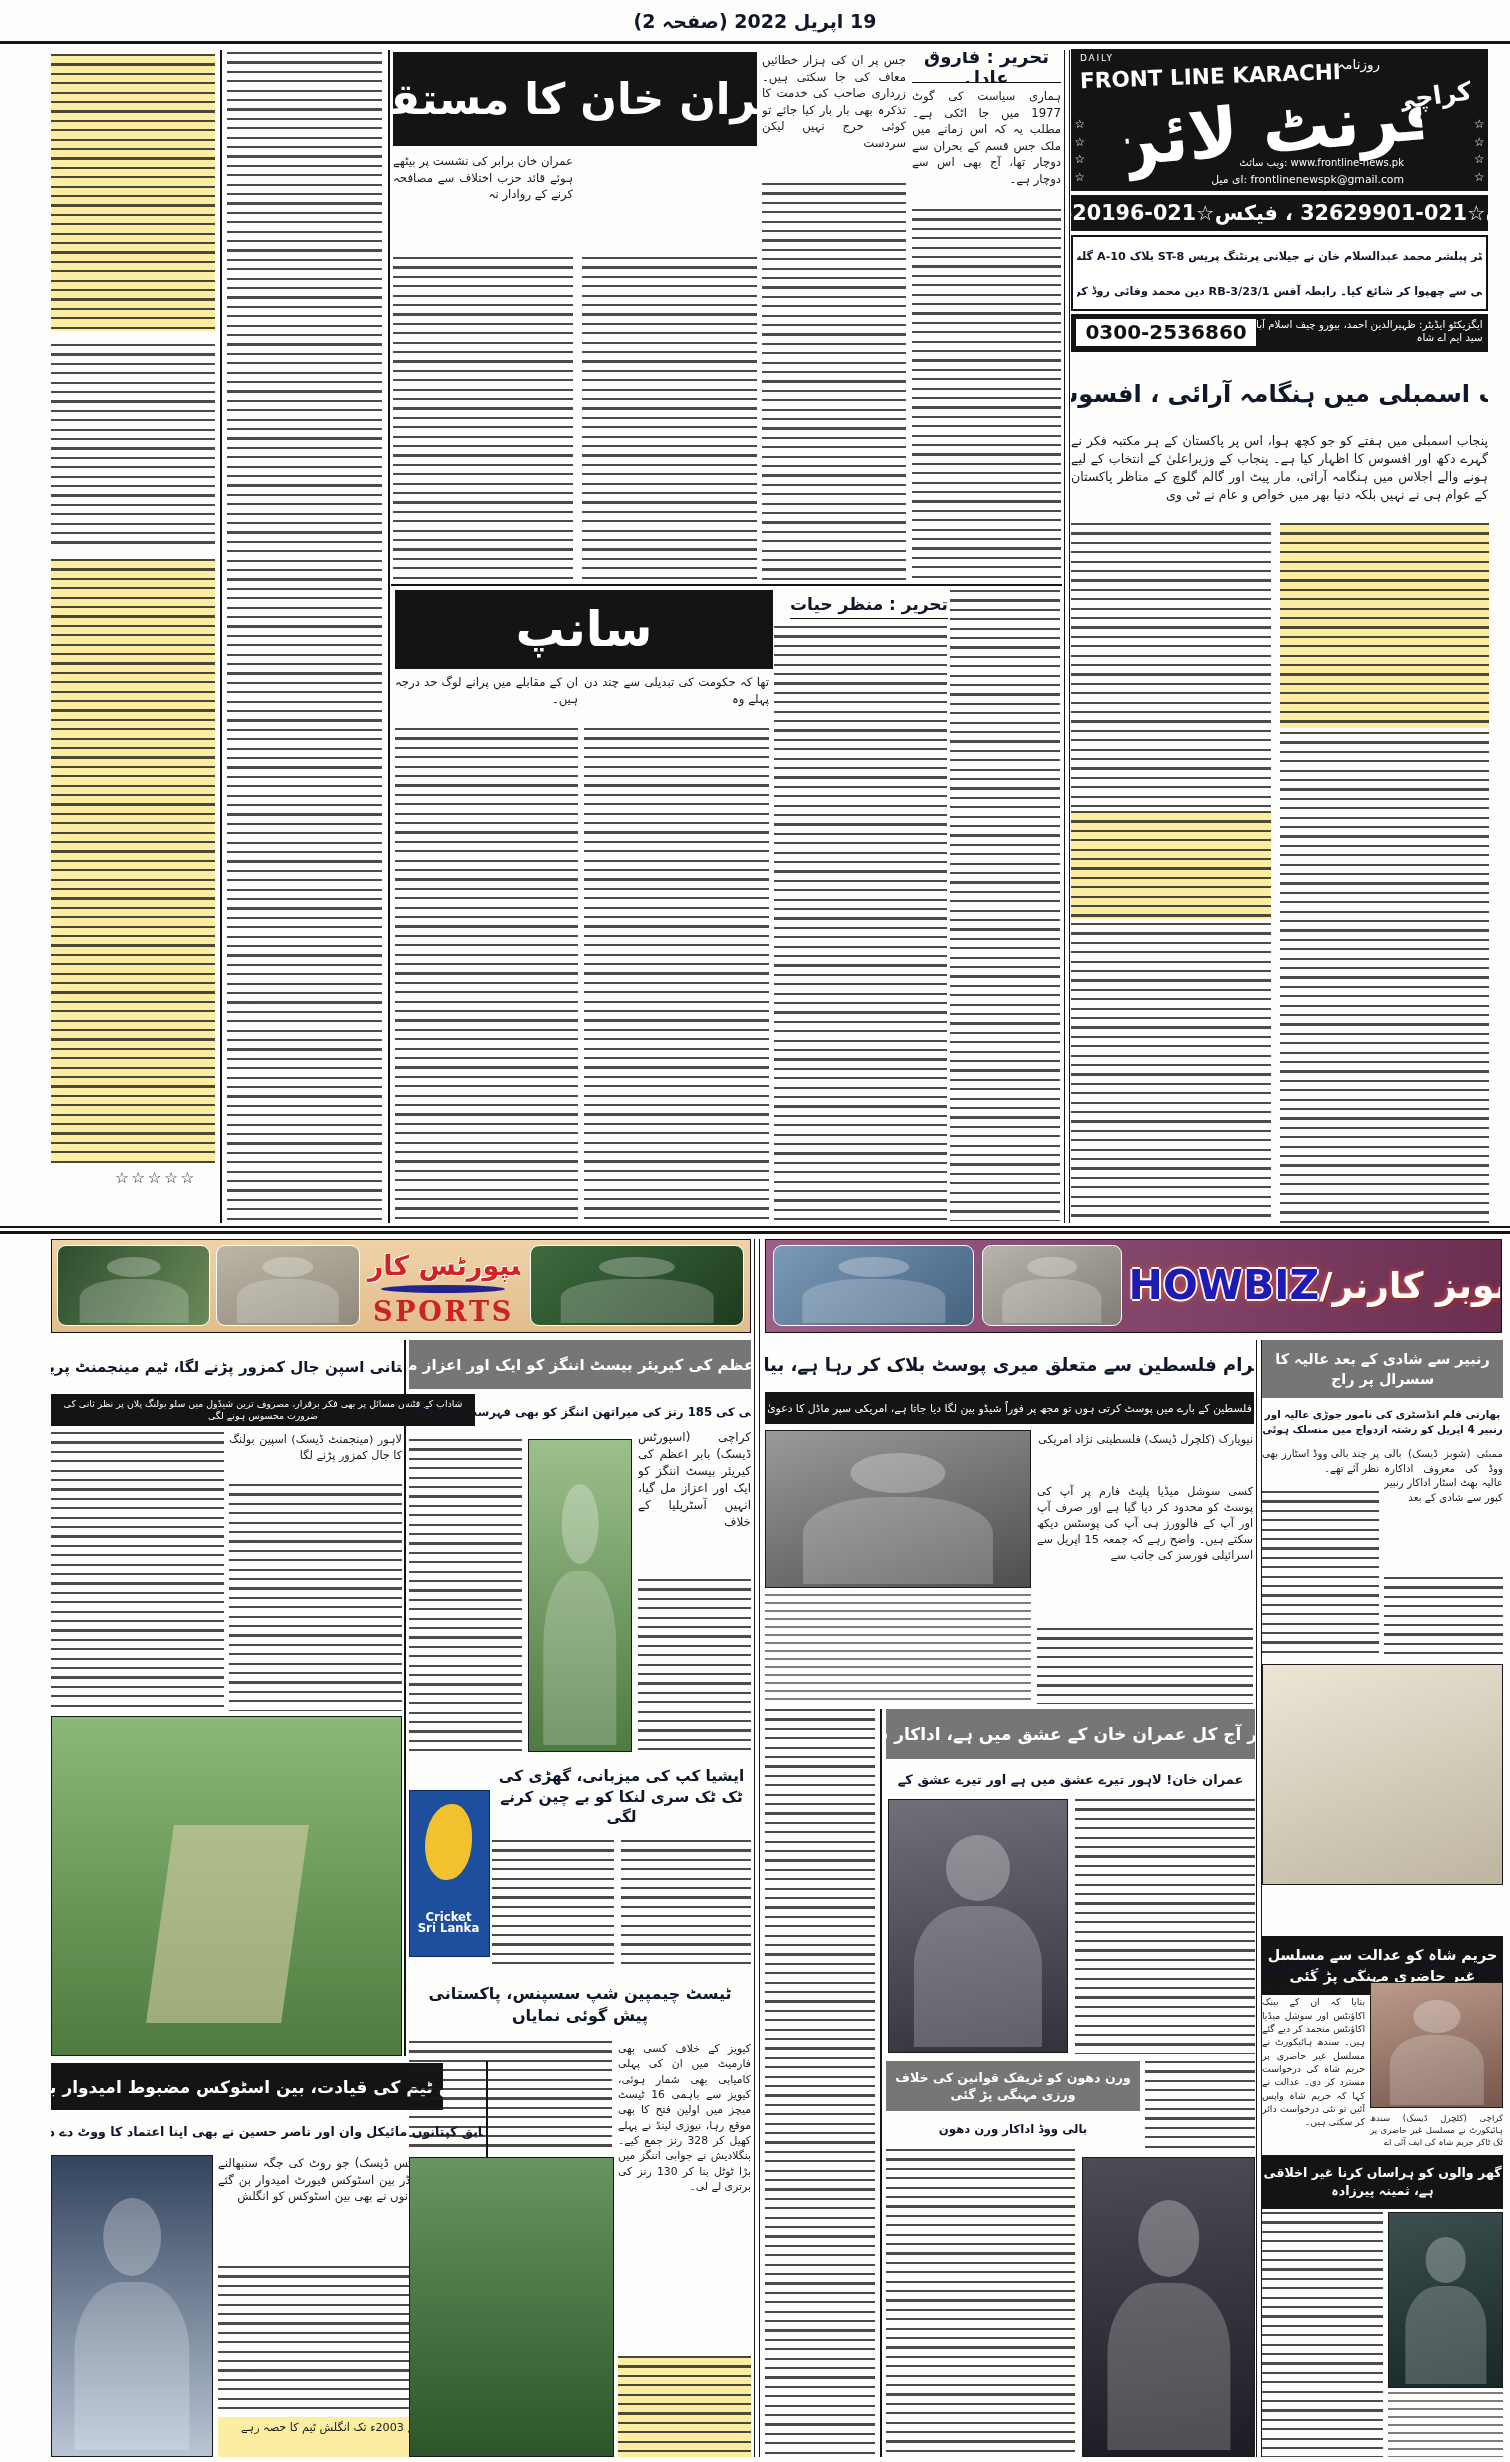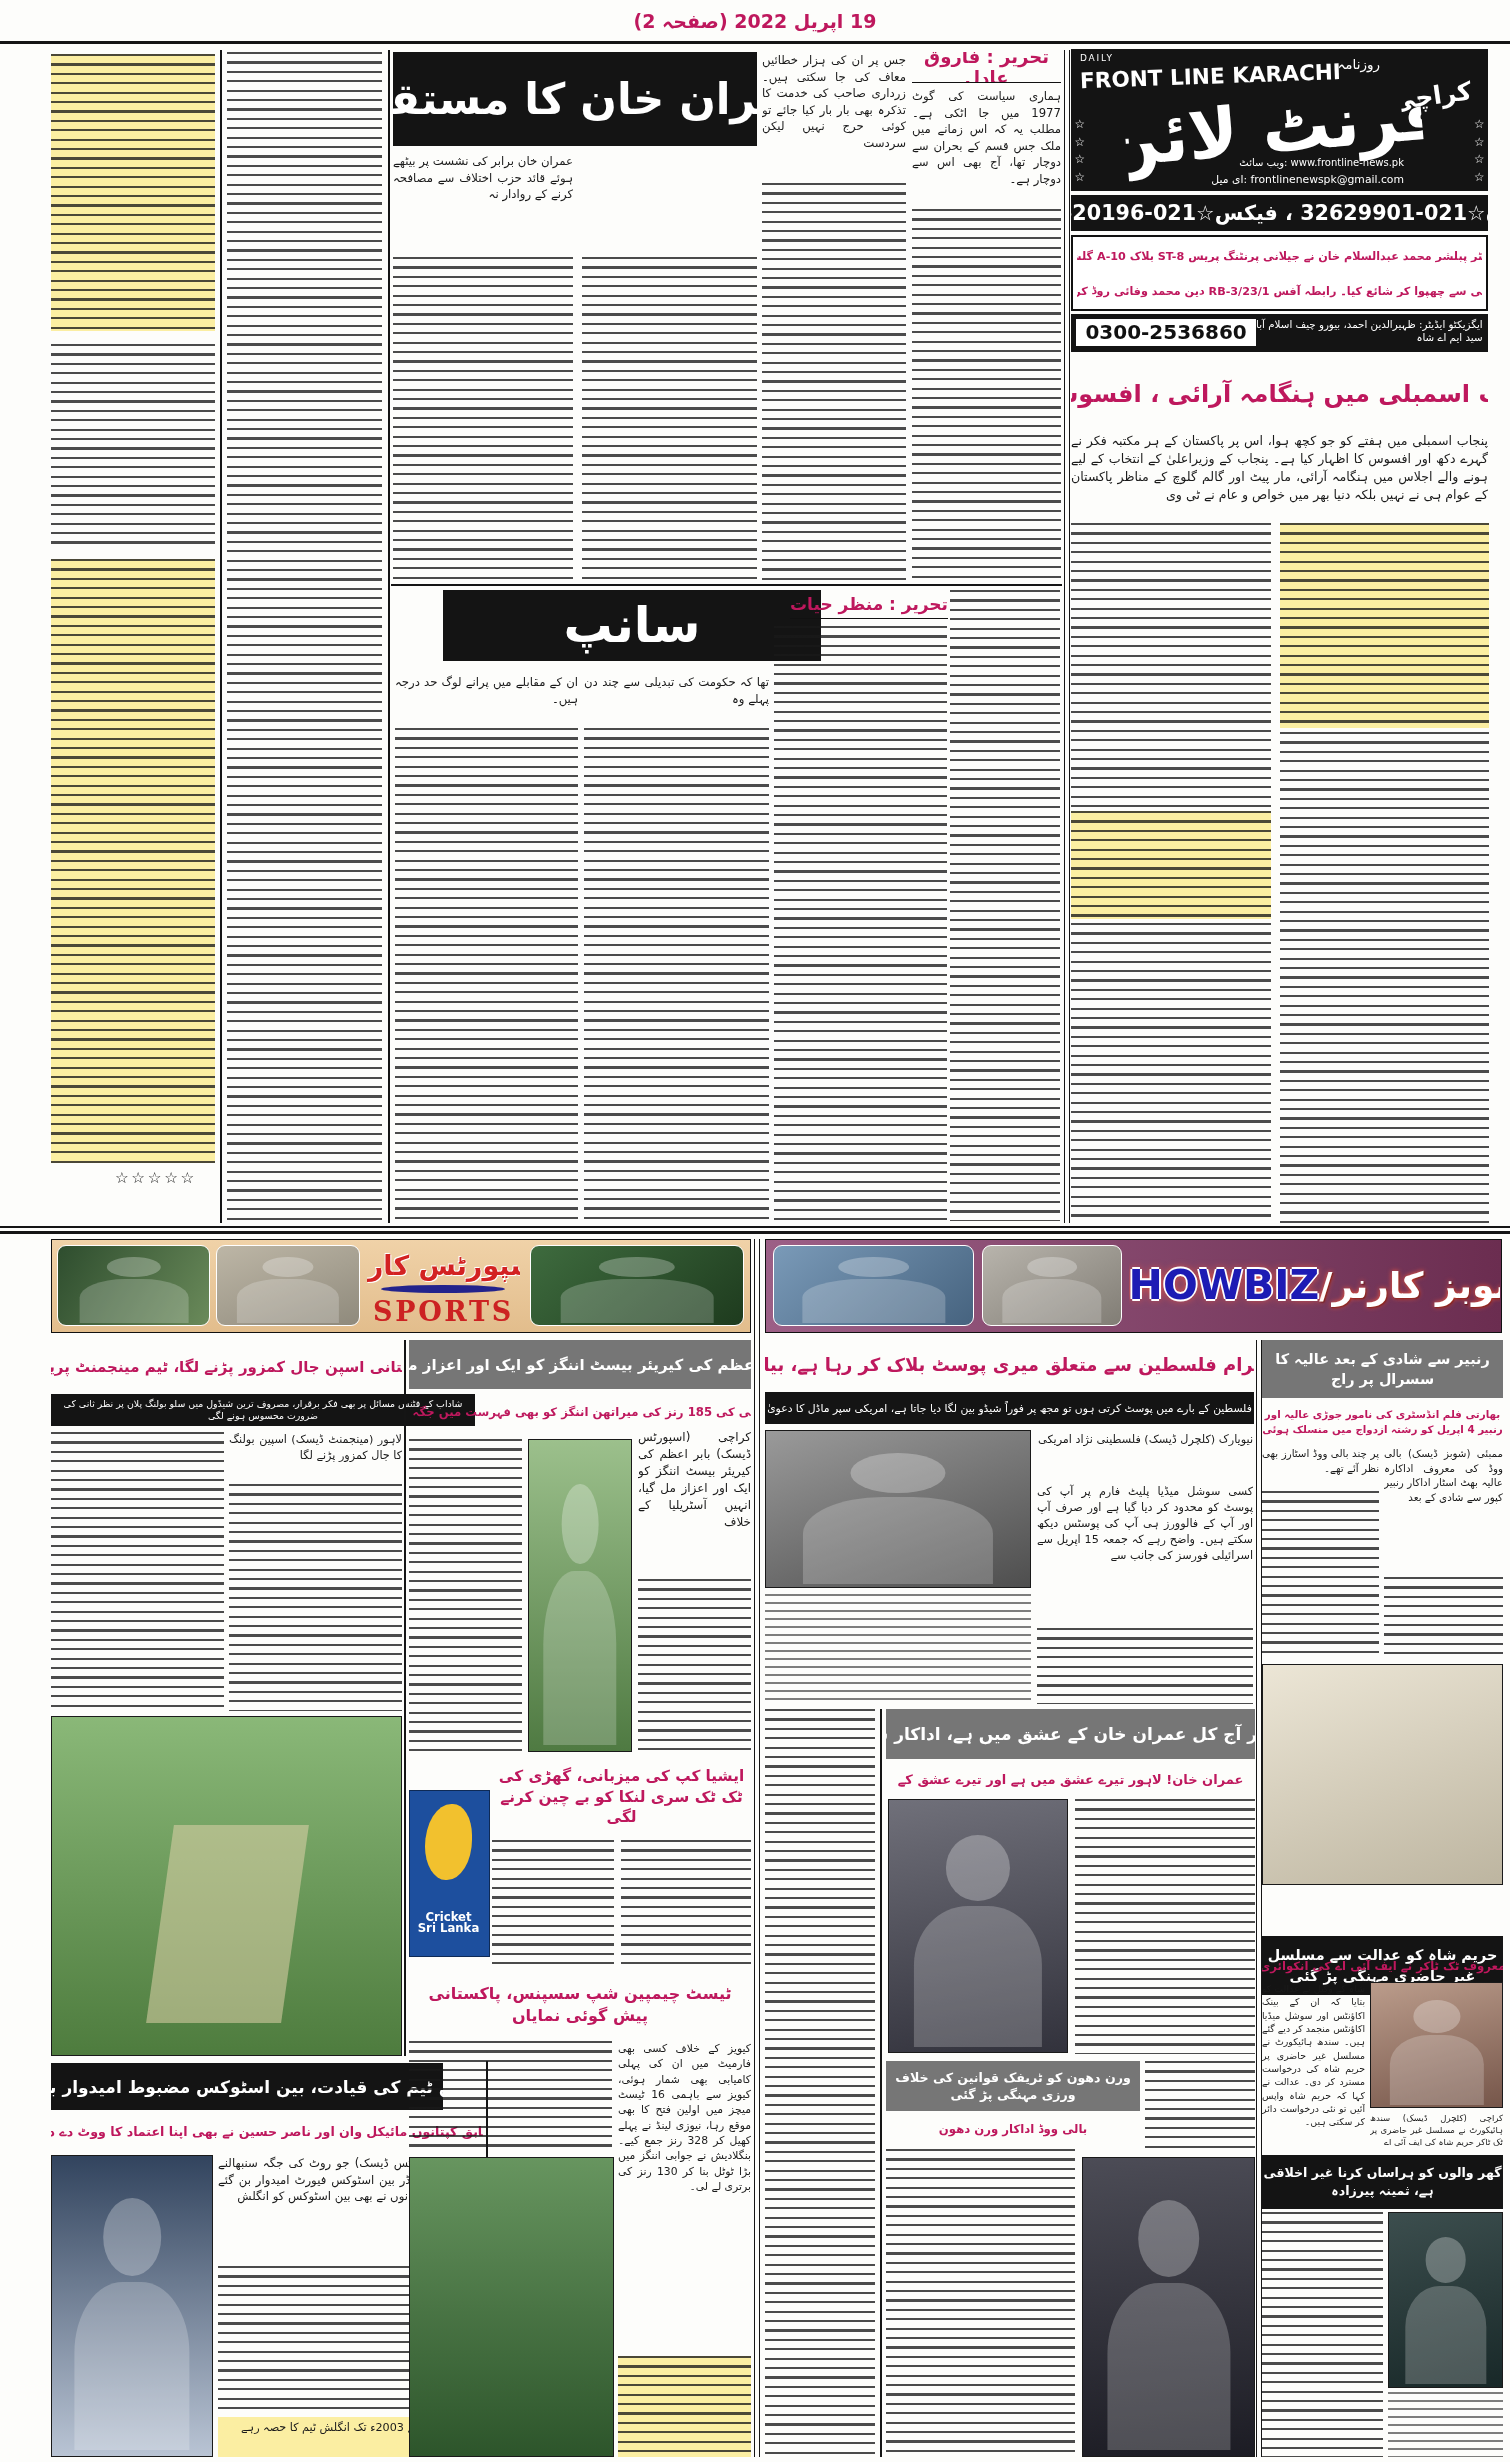--- a/index.html
+++ b/index.html
@@ -1,21 +1,21 @@
 <!DOCTYPE html>
 <html lang="ur" dir="rtl" style="font-size:14.4px"><head>
 <meta charset="utf-8">
 <style>
   html,body{margin:0;padding:0;background:#9a9a9a;}
   #page{position:relative;width:1511px;height:2462px;background:#fdfdfb;
         font-family:"DejaVu Sans",sans-serif;color:#111;overflow:hidden;margin:0 auto;direction:rtl;}
   .abs{position:absolute;box-sizing:border-box;overflow:hidden;}
   .tx{overflow:hidden;}
   .ctr{display:flex;align-items:center;justify-content:center;text-align:center;}
-  .hd{font-weight:bold;color:#be185d;}
+  .hd{font-weight:bold;color:#0f172a;}
   .bb{background:#141414;color:#fff;}
   .gb{background:#767676;color:#fff;}
   .hl{background-color:#fbeea2;}
   .nowrap{white-space:nowrap;}
   .lead{text-align:justify;line-height:1.42;color:#1b1b1b;}
   .sim{background-image:repeating-linear-gradient(to bottom,rgba(25,25,25,.78) 0 2.2px,rgba(25,25,25,0) 2.2px 9.4px);}
   .simlite{background-image:repeating-linear-gradient(to bottom,rgba(40,40,40,.6) 0 1.8px,rgba(40,40,40,0) 1.8px 8px);}
   .vl{background:#151515;}
   .hlrule{background:#151515;}
   .dl{border-right:1.8px solid #151515;border-left:1.8px solid #151515;width:6.3px;background:transparent;}
@@ -55,21 +55,21 @@
   <div class="abs sim" style="left:913px;top:209px;width:149px;height:372px;"></div>
   <div class="abs lead tx" style="left:763px;top:52px;width:144px;height:128px;font-size:11.7px;">جس پر ان کی ہزار خطائیں معاف کی جا سکتی ہیں۔ زرداری صاحب کی خدمت کا تذکرہ بھی بار بار کیا جائے تو کوئی حرج نہیں لیکن سردست</div>
   <div class="abs sim" style="left:763px;top:183px;width:144px;height:398px;"></div>
 
   <div class="abs sim" style="left:583px;top:257px;width:175px;height:324px;"></div>
   <div class="abs lead tx" style="left:394px;top:153px;width:180px;height:101px;font-size:11.7px;">عمران خان برابر کی نشست پر بیٹھے ہوئے قائد حزب اختلاف سے مصافحہ کرنے کے روادار نہ</div>
   <div class="abs sim" style="left:394px;top:257px;width:180px;height:324px;"></div>
 
   <div class="abs hlrule" style="left:392px;top:584px;width:671px;height:1.8px;"></div>
 
-  <div class="abs bb ctr hd nowrap" style="left:396px;top:590px;width:378px;height:71px;font-size:49px;margin-left:48px;">سانپ</div>
+  <div class="abs bb ctr hd nowrap" style="left:396px;top:590px;width:378px;height:79px;font-size:49px;">سانپ</div>
   <div class="abs hd ctr tx" style="left:791px;top:590px;width:158px;height:29px;font-size:17px;border-bottom:1.8px solid #111;">تحریر : منظر حیات</div>
   <div class="abs lead tx" style="left:585px;top:674px;width:185px;height:49px;font-size:11.7px;">تھا کہ حکومت کی تبدیلی سے چند دن پہلے وہ</div>
   <div class="abs sim" style="left:585px;top:728px;width:185px;height:493px;"></div>
   <div class="abs lead tx" style="left:396px;top:674px;width:183px;height:49px;font-size:11.7px;">ان کے مقابلے میں پرانے لوگ حد درجہ ہیں۔</div>
   <div class="abs sim" style="left:396px;top:728px;width:183px;height:493px;"></div>
   <div class="abs sim" style="left:775px;top:626px;width:173px;height:595px;"></div>
   <div class="abs sim" style="left:951px;top:590px;width:110px;height:631px;"></div>
 
   <div class="abs dl" style="left:1065px;top:50px;height:1173px;"></div>
 

